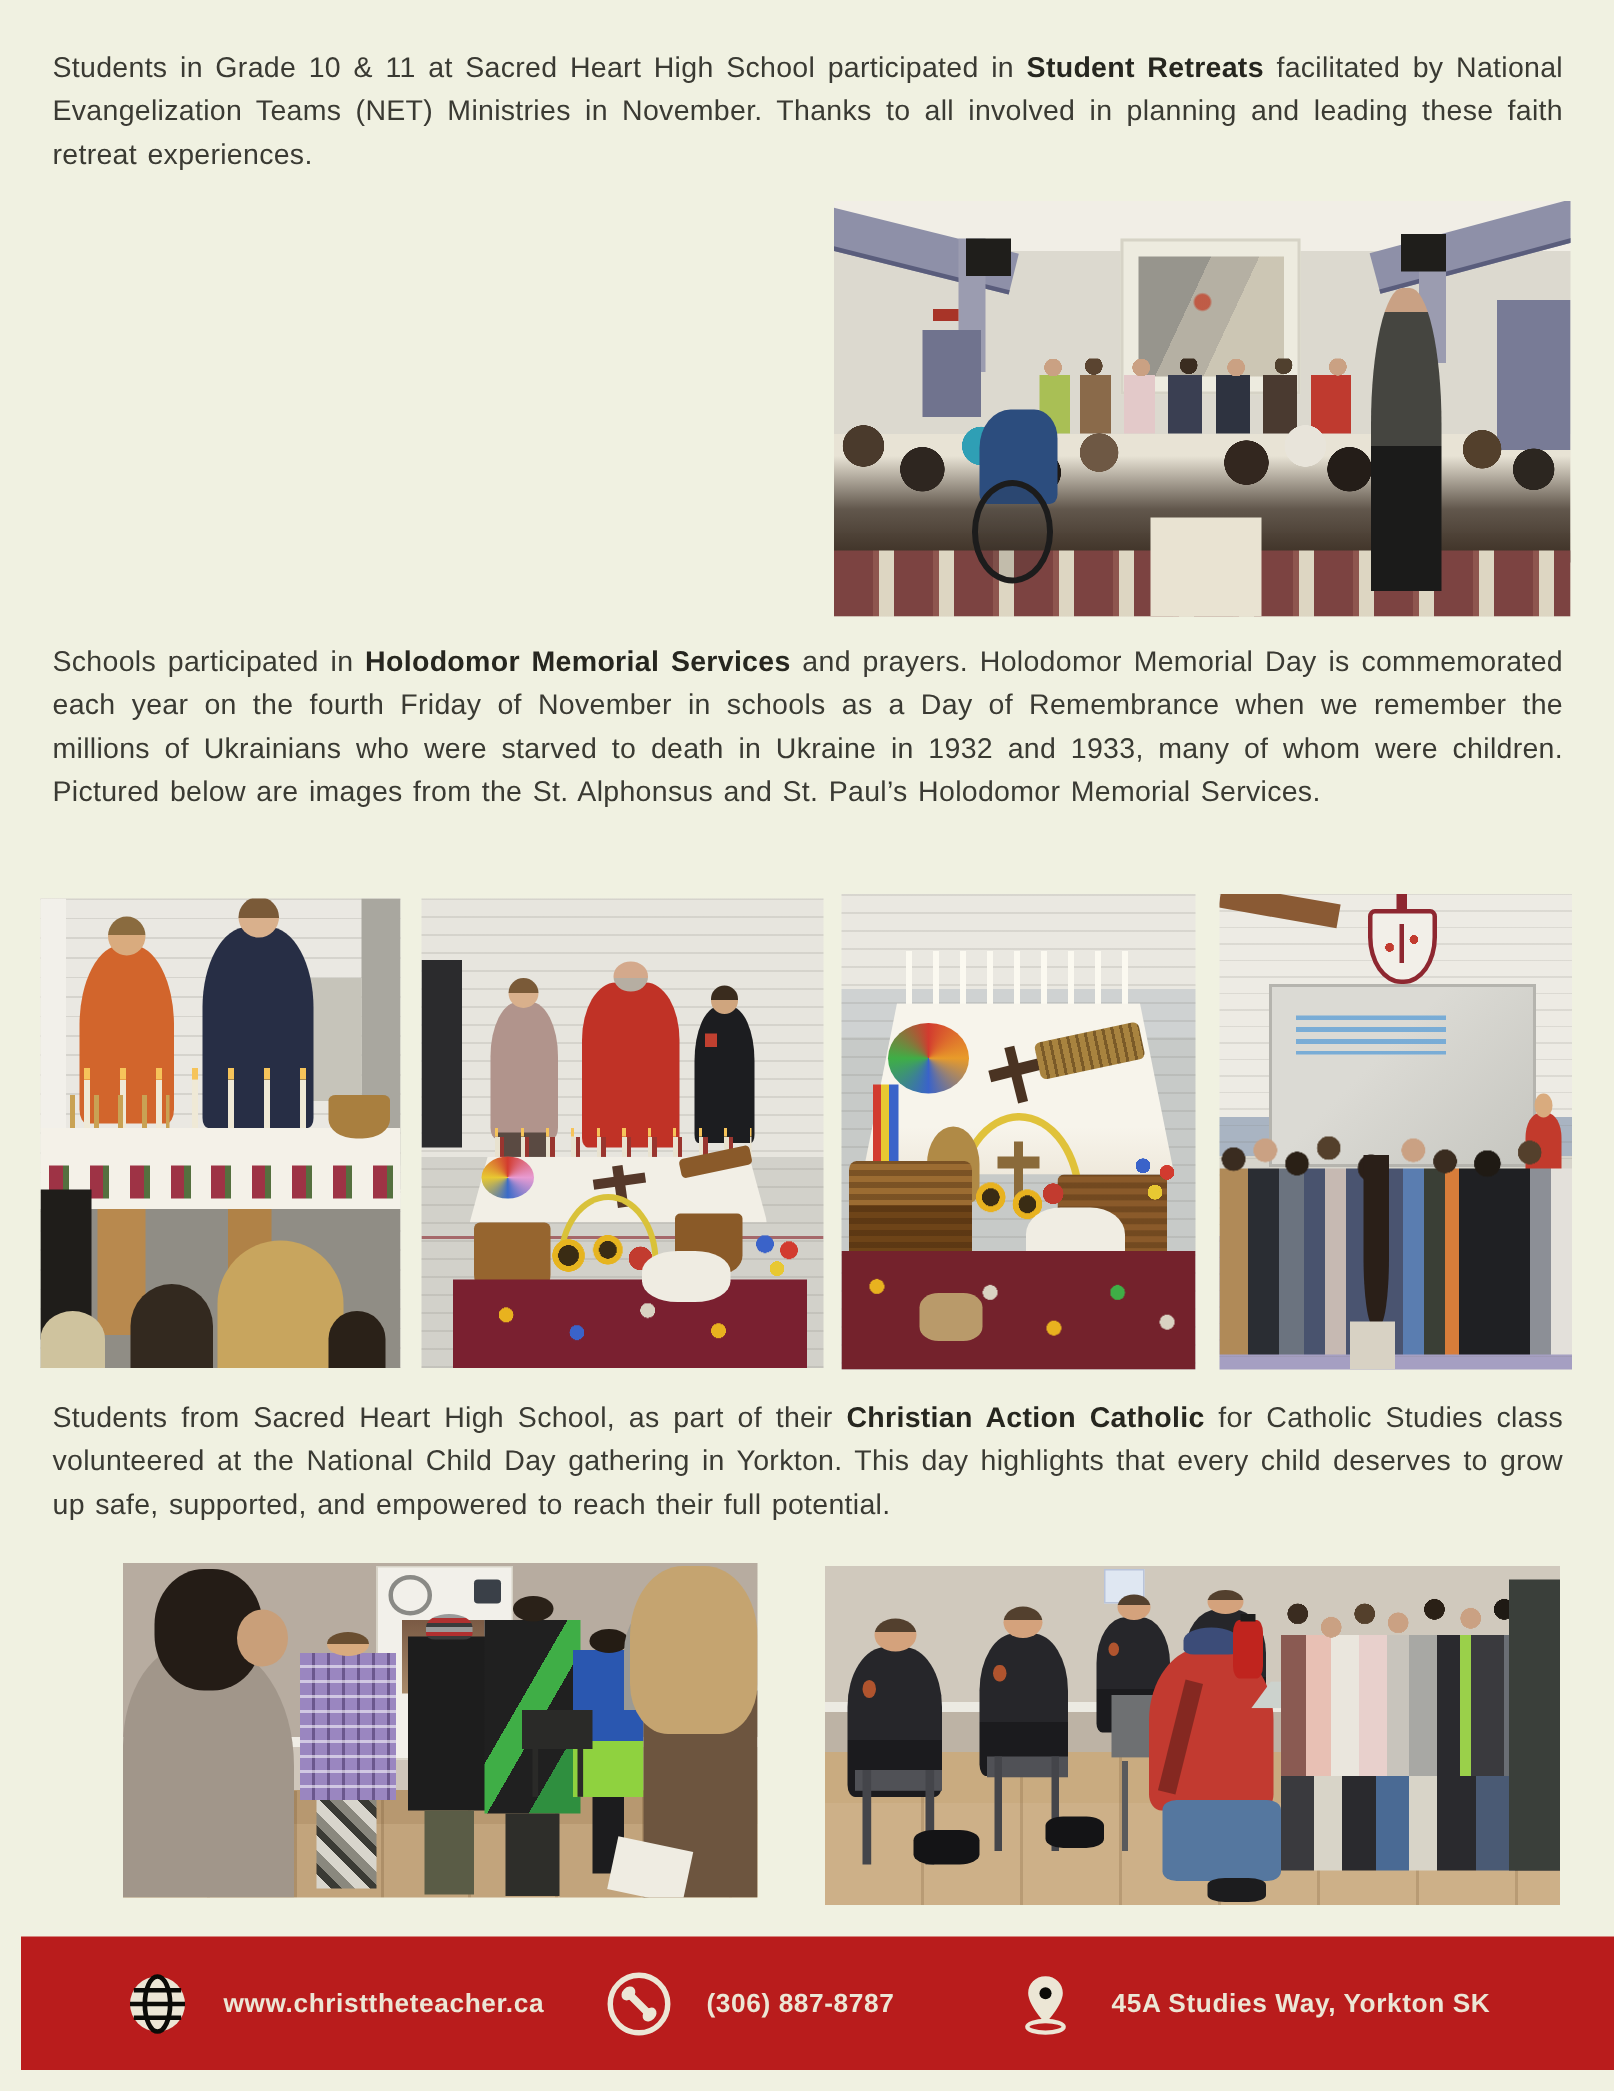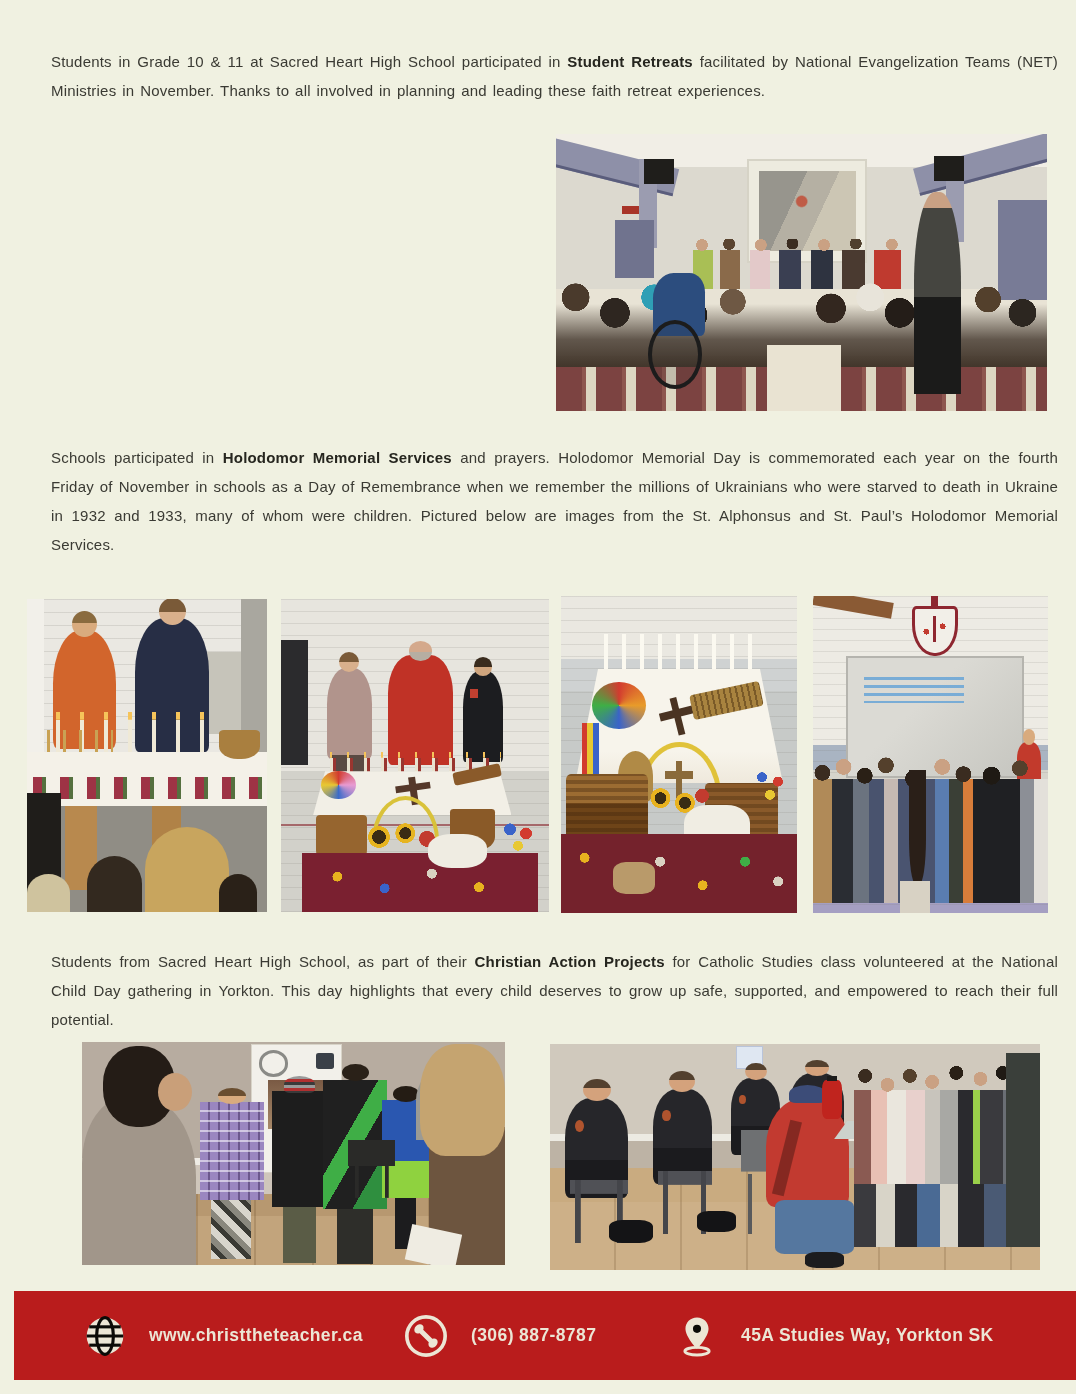--- a/index.html
+++ b/index.html
@@ -1,20 +1,20 @@
 <!DOCTYPE html>
 <html><head>
 <meta charset="utf-8">
 <style>
   html,body{margin:0;padding:0;background:#f0f1e1}
   .page{position:relative;width:1076px;height:1394px;background:#f0f1e1;
         font-family:"Liberation Sans",sans-serif;overflow:hidden}
 
   
-  .para{position:absolute;left:35px;width:1007px;margin:16px;font-size:15px;line-height:29px;
+  .para{position:absolute;left:35px;width:1007px;margin:0;font-size:19px;line-height:29px;
         color:#3a3a33;text-align:justify;letter-spacing:.2px;word-spacing:1.5px}
   .para b{color:#26261f}
   #para1{top:31px}
   #para2{top:427px}
   #para3{top:931px}
 
   
   .photo{position:absolute;overflow:hidden}
   .photo div,.photo span{position:absolute}
   .photo div::before,.photo div::after{position:absolute;content:""}
@@ -482,21 +482,21 @@
   <div class="photo" id="ph6">
     <div class="beam"></div>
     <div class="crest"></div>
     <div class="screen"></div>
     <div class="man"></div>
     <div class="crowd"></div>
     <div class="hair"></div>
     <div class="pants"></div>
   </div>
 
-  <p class="para" id="para3"><span>Students from Sacred Heart High School, as part of their </span><b>Christian Action Projects</b><span> for Catholic Studies class volunteered at the National Child Day gathering in Yorkton.  This day highlights that every child deserves to grow up safe, supported, and empowered to reach their full potential.</span></p>
+  <p class="para" id="para3"><span>Students from Sacred Heart High School, as part of their </span><b>Christian Action Catholic</b><span> for Catholic Studies class volunteered at the National Child Day gathering in Yorkton.  This day highlights that every child deserves to grow up safe, supported, and empowered to reach their full potential.</span></p>
 
   <div class="photo" id="ph7">
     <div class="planks"></div>
     <div class="banner"></div>
     <div class="bphoto"></div>
     <div class="bred"></div>
     <div class="womanL"></div>
     <div class="hairL"></div>
     <div class="faceL"></div>
     <div class="plaid"></div>

